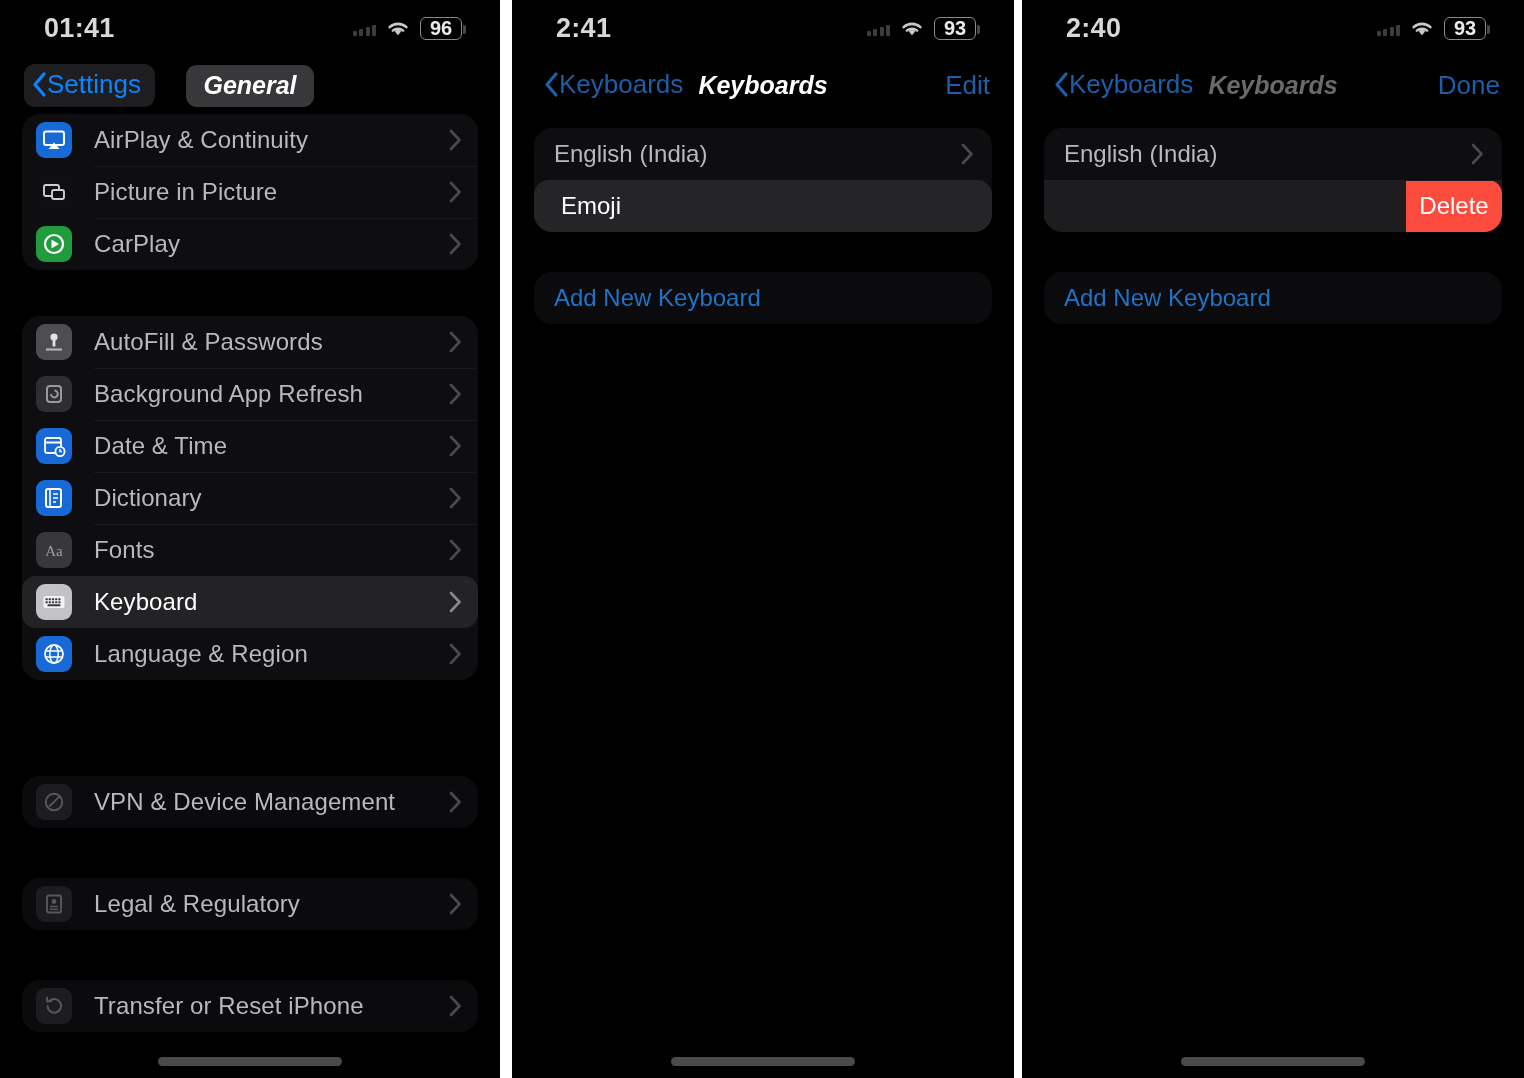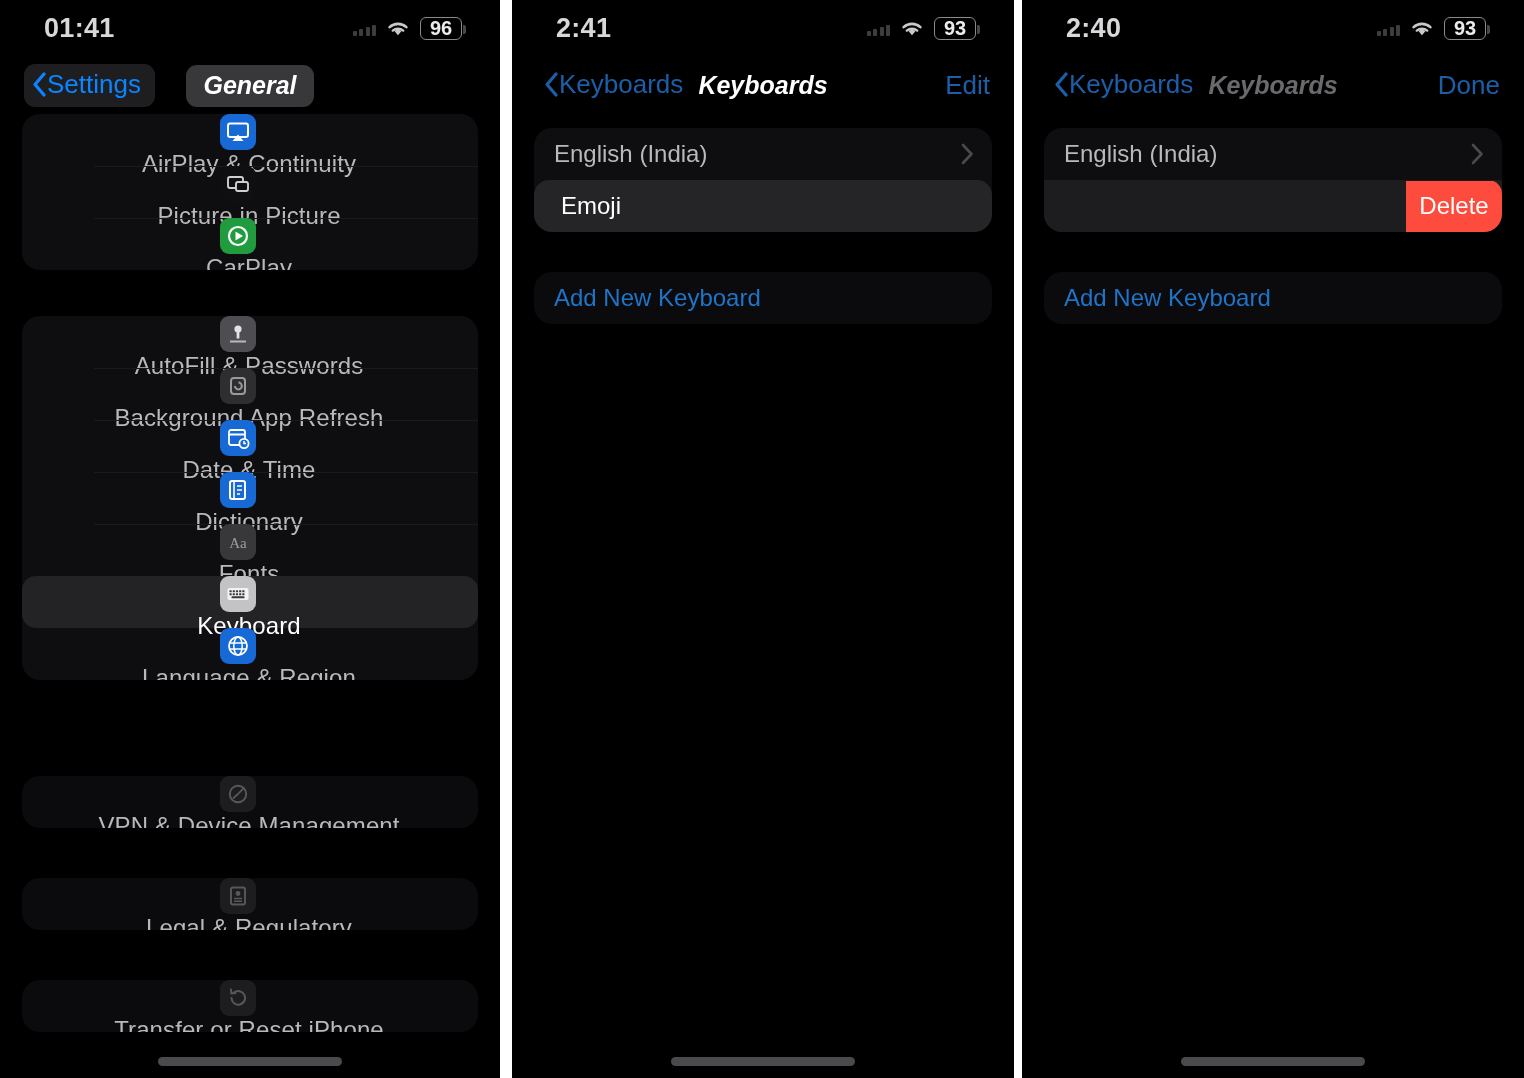--- a/index.html
+++ b/index.html
@@ -111,21 +111,20 @@
     border-radius: 18px;
     overflow: hidden;
     position: relative;
   }
   .section.dimmed { background: #0b0b0d; }
   .row {
     display: flex; align-items: center;
     height: 52px;
     padding: 0 16px 0 14px;
     position: relative;
-    flex-direction: column;
   }
   .row + .row::before {
     content: ""; position: absolute; left: 72px; right: 0; top: 0;
     height: 1px; background: #1a1a1c;
   }
   .row-icon {
     width: 36px; height: 36px; border-radius: 9px;
     flex: 0 0 36px; margin-right: 22px;
     display: flex; align-items: center; justify-content: center;
     position: relative;

